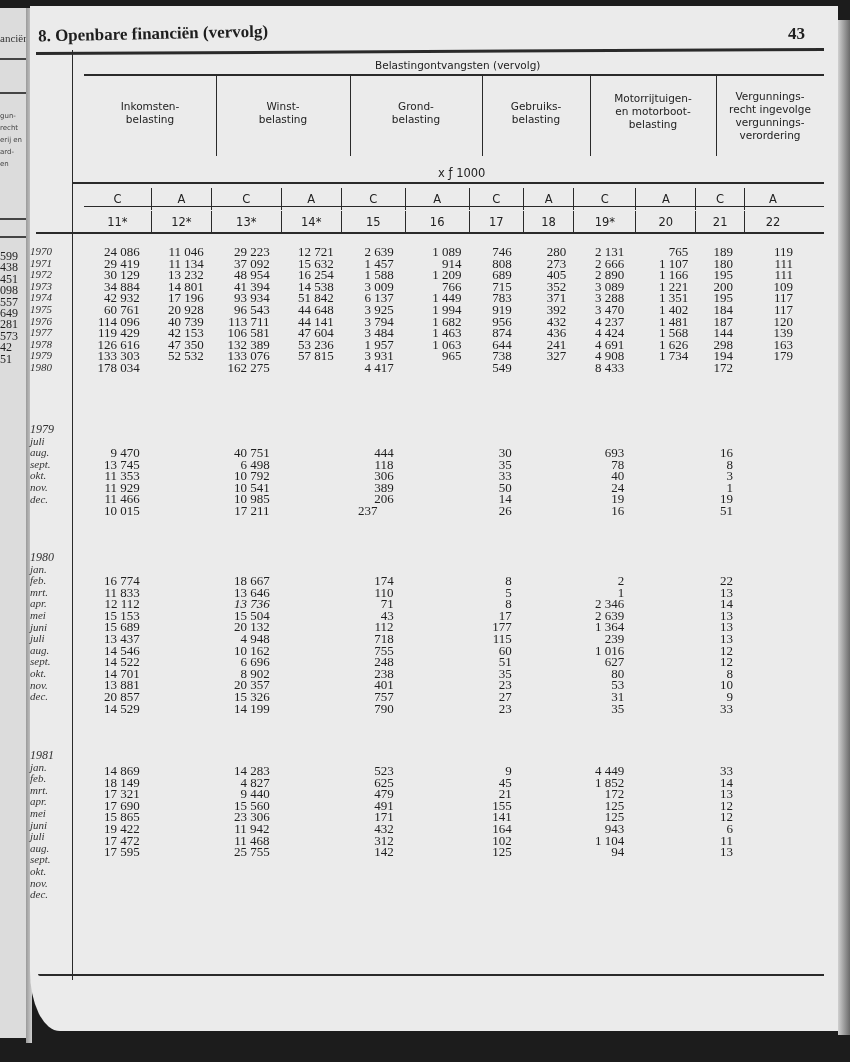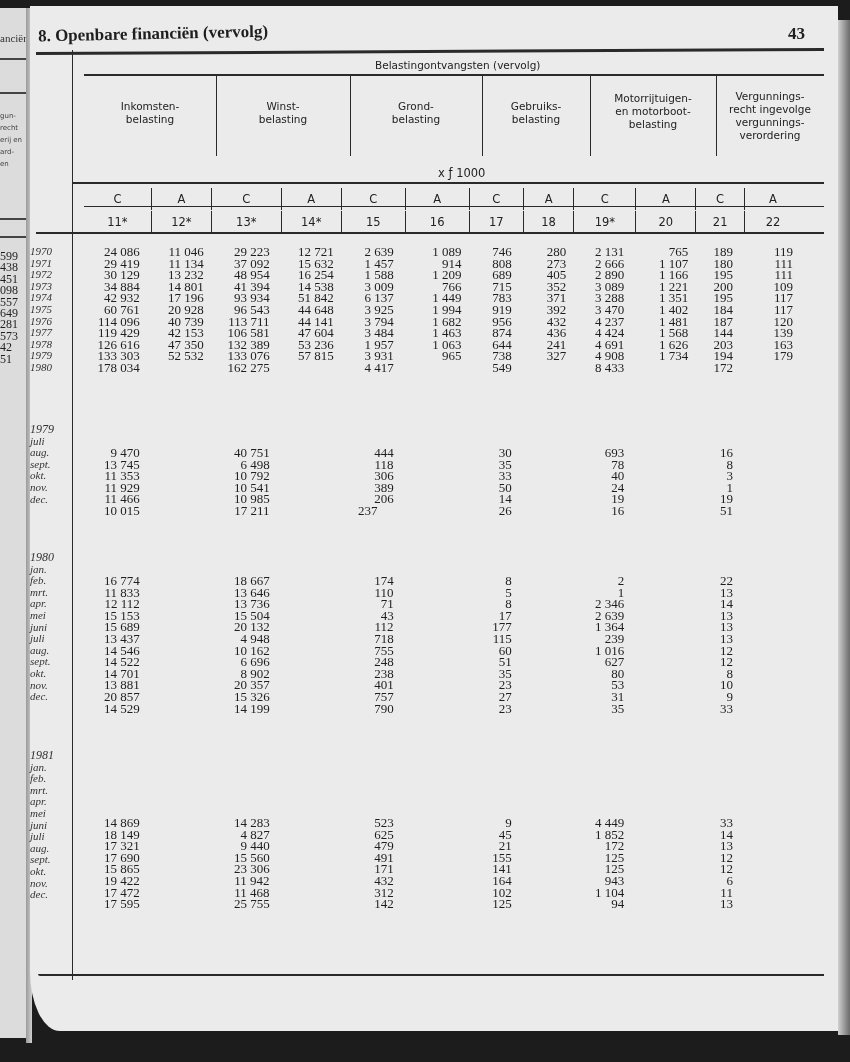--- a/index.html
+++ b/index.html
@@ -303,21 +303,21 @@
           <span style="width: 70px; padding-right: 12px;">126 616</span>
           <span style="width: 62px; padding-right: 8px;">47 350</span>
           <span style="width: 72px; padding-right: 12px;">132 389</span>
           <span style="width: 62px; padding-right: 8px;">53 236</span>
           <span style="width: 66px; padding-right: 12px;">1 957</span>
           <span style="width: 66px; padding-right: 8px;">1 063</span>
           <span style="width: 56px; padding-right: 12px;">644</span>
           <span style="width: 52px; padding-right: 8px;">241</span>
           <span style="width: 64px; padding-right: 12px;">4 691</span>
           <span style="width: 62px; padding-right: 8px;">1 626</span>
-          <span style="width: 50px; padding-right: 12px;">203</span>
+          <span style="width: 50px; padding-right: 12px;">298</span>
           <span style="width: 58px; padding-right: 8px;">163</span>
         </div>
         <div class="data-row">
           <span style="width: 70px; padding-right: 12px; text-align: right;">133 303</span>
           <span style="width: 62px; padding-right: 8px;">52 532</span>
           <span style="width: 72px; padding-right: 12px;">133 076</span>
           <span style="width: 62px; padding-right: 8px;">57 815</span>
           <span style="width: 66px; padding-right: 12px;">3 931</span>
           <span style="width: 66px; padding-right: 8px;">965</span>
           <span style="width: 56px; padding-right: 12px;">738</span>
@@ -477,21 +477,21 @@
           <span style="width: 56px; padding-right: 12px;">5</span>
           <span style="width: 52px; padding-right: 8px;"></span>
           <span style="width: 64px; padding-right: 12px;">1</span>
           <span style="width: 62px; padding-right: 8px;"></span>
           <span style="width: 50px; padding-right: 12px;">13</span>
           <span style="width: 58px; padding-right: 8px;"></span>
         </div>
         <div class="data-row">
           <span style="width: 70px; padding-right: 12px;">12 112</span>
           <span style="width: 62px; padding-right: 8px;"></span>
-          <span style="width: 72px; padding-right: 12px;">13 736</span>
+          <span style="width: 72px; padding-right: 12px; font-style: italic;">13 736</span>
           <span style="width: 62px; padding-right: 8px;"></span>
           <span style="width: 66px; padding-right: 12px;">71</span>
           <span style="width: 66px; padding-right: 8px;"></span>
           <span style="width: 56px; padding-right: 12px;">8</span>
           <span style="width: 52px; padding-right: 8px;"></span>
           <span style="width: 64px; padding-right: 12px;">2 346</span>
           <span style="width: 62px; padding-right: 8px;"></span>
           <span style="width: 50px; padding-right: 12px;">14</span>
           <span style="width: 58px; padding-right: 8px;"></span>
         </div>
@@ -630,21 +630,21 @@
         <div>apr.</div>
         <div>mei</div>
         <div>juni</div>
         <div>juli</div>
         <div>aug.</div>
         <div>sept.</div>
         <div>okt.</div>
         <div>nov.</div>
         <div>dec.</div>
       </div>
-      <div class="data-block" style="left: 54px; top: 811px;">
+      <div class="data-block" style="left: 54px; top: 759px;">
         <div class="data-row">
           <span style="width: 70px; padding-right: 12px;">14 869</span>
           <span style="width: 62px; padding-right: 8px;"></span>
           <span style="width: 72px; padding-right: 12px;">14 283</span>
           <span style="width: 62px; padding-right: 8px;"></span>
           <span style="width: 66px; padding-right: 12px;">523</span>
           <span style="width: 66px; padding-right: 8px;"></span>
           <span style="width: 56px; padding-right: 12px;">9</span>
           <span style="width: 52px; padding-right: 8px;"></span>
           <span style="width: 64px; padding-right: 12px;">4 449</span>

